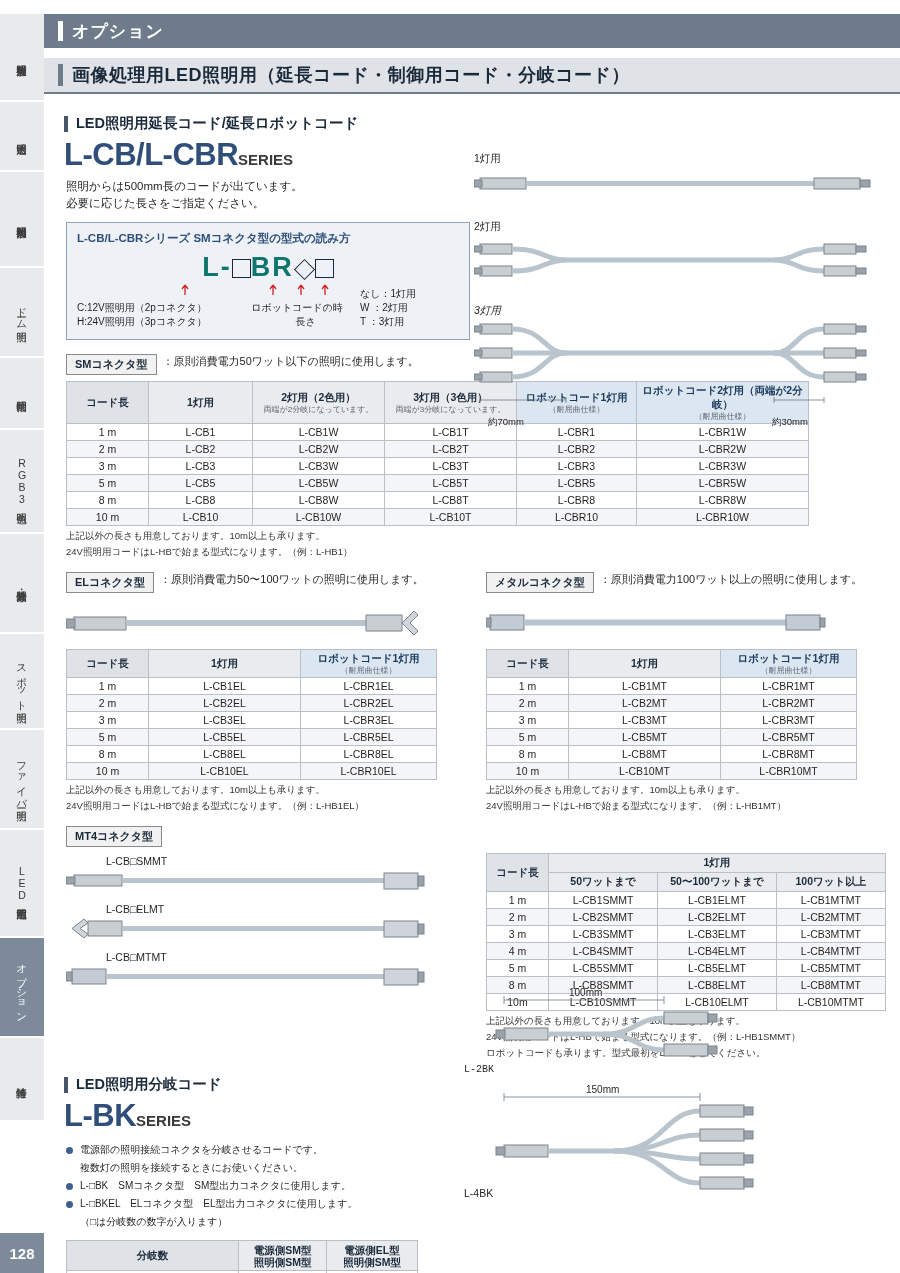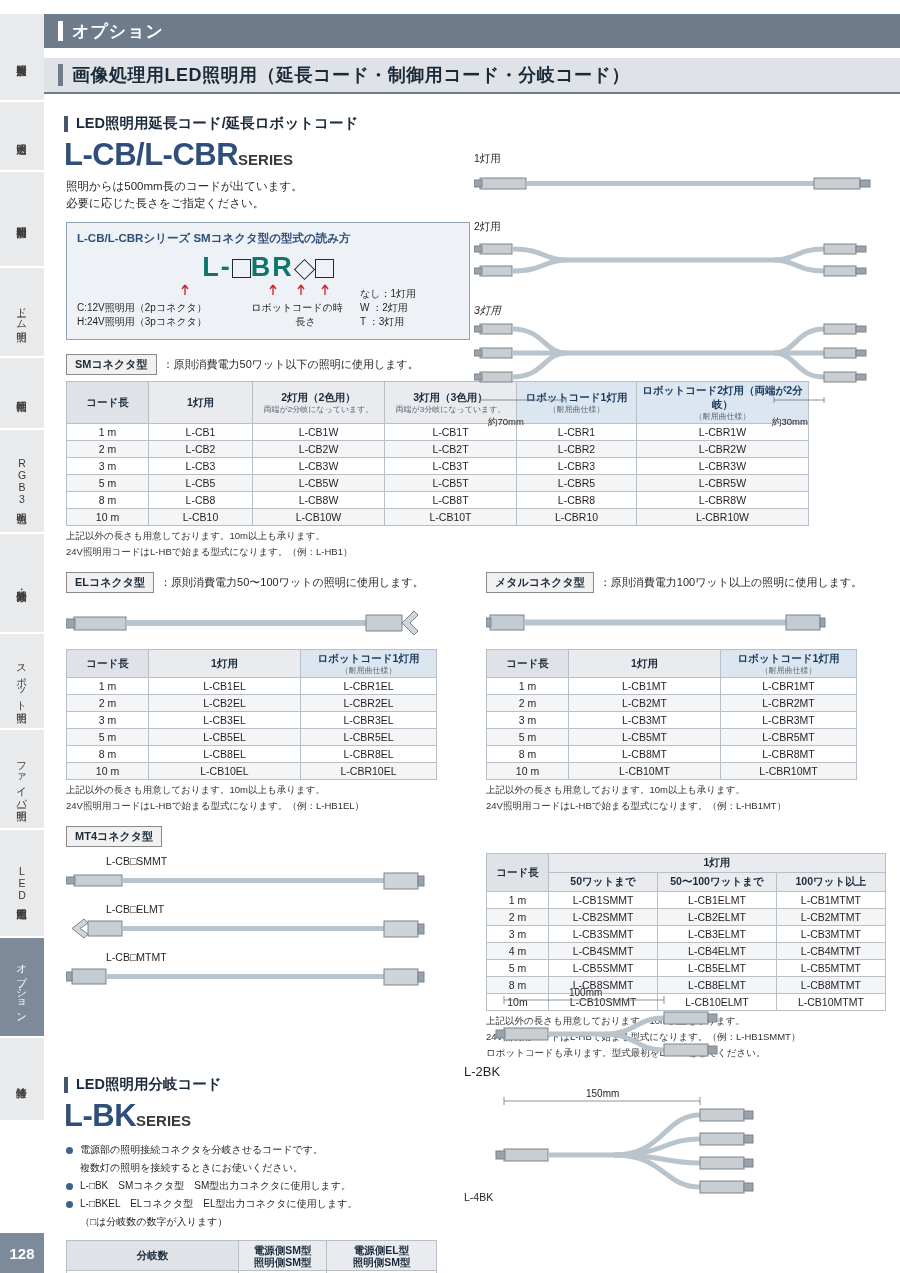--- a/index.html
+++ b/index.html
@@ -74,21 +74,21 @@
     letter-spacing:2px; margin:6px 0 2px 0;
   }
   .rule-code .box { display:inline-block; width:19px; height:19px; border:1.5px solid #1b2a3a; vertical-align:-2px; }
   .rule-code .dia { display:inline-block; width:15px; height:15px; border:1.5px solid #1b2a3a; transform:rotate(45deg); vertical-align:-1px; margin:0 3px; }
   .rule-legend { display:flex; font-size:10px; line-height:14px; margin-top:2px; }
   .rule-legend .col1 { width:176px; }
   .rule-legend .col2 { width:110px; }
   .rule-legend .col3 { width:100px; }
 
   
-  .tag-row { display:flex; align-items:center; margin:14px 0 6px 22px; }
+  .tag-row { display:flex; margin:14px 0 6px 22px; }
   .tag {
     border:1px solid #8a8a8a; background:#f1f1f1; padding:2px 8px;
     font-size:11px; font-weight:bold; color:#1b2a3a;
   }
   .tag-note { font-size:11px; margin-left:6px; }
 
   
   table.dt { border-collapse:collapse; font-size:10.5px; }
   table.dt th, table.dt td { border:1px solid #b9bfc6; text-align:center; padding:2px 3px; }
   table.dt th { background:#e9ebee; font-weight:bold; color:#1b2a3a; }
@@ -566,21 +566,21 @@
     <div class="nodot">（□は分岐数の数字が入ります）</div>
   </div>
 
   <div style="margin:10px 0 0 22px;">
     <table class="dt">
       <thead>
       <tr>
         <th class="dark" style="width:172px;height:30px">分岐数</th>
         <th style="width:88px;white-space:pre-line;line-height:12px">電源側SM型
 照明側SM型</th>
-        <th style="width:110px;white-space:pre-line;line-height:12px">電源側EL型
+        <th style="width:91px;white-space:pre-line;line-height:12px">電源側EL型
 照明側SM型</th>
       </tr>
       </thead>
       <tbody>
       <tr>
         <td>2分岐（電源側1-照明側2）</td>
         <td>L-2BK</td>
         <td>L-2BKEL</td>
       </tr>
 
@@ -599,21 +599,21 @@
       <rect x="40" y="22" width="44" height="12" fill="#c9ced3" stroke="#7b848c"></rect>
       <rect x="32" y="24" width="9" height="8" fill="#9aa3ab" stroke="#7b848c"></rect>
       <line x1="84" y1="28" x2="140" y2="28" stroke="#b9c4cd" stroke-width="5"></line>
       <path d="M140 28 C172 28 172 12 200 12" stroke="#b9c4cd" stroke-width="5" fill="none"></path>
       <path d="M140 28 C172 28 172 44 200 44" stroke="#b9c4cd" stroke-width="5" fill="none"></path>
       <rect x="200" y="6" width="44" height="12" fill="#c9ced3" stroke="#7b848c"></rect>
       <rect x="200" y="38" width="44" height="12" fill="#c9ced3" stroke="#7b848c"></rect>
       <rect x="244" y="8" width="9" height="8" fill="#9aa3ab" stroke="#7b848c"></rect>
       <rect x="244" y="40" width="9" height="8" fill="#9aa3ab" stroke="#7b848c"></rect>
     </svg>
-    <div style="font-size:13px; margin:-6px 0 0 0;">L-2BK</div>
+    <div style="font-size:10px; margin:-6px 0 0 0;font-family:Liberation Mono, monospace;">L-2BK</div>
 
     <svg width="400" height="22" style="margin-top:8px;">
       <line x1="40" y1="14" x2="236" y2="14" stroke="#6b7a88" stroke-width="0.8"></line>
       <line x1="40" y1="10" x2="40" y2="18" stroke="#6b7a88" stroke-width="0.8"></line>
       <line x1="236" y1="10" x2="236" y2="18" stroke="#6b7a88" stroke-width="0.8"></line>
       <text x="122" y="10" font-size="10" fill="#231f20" font-family="Liberation Sans, sans-serif">150mm</text>
     </svg>
     <svg width="400" height="96" style="margin-top:-4px;">
       <rect x="40" y="42" width="44" height="12" fill="#c9ced3" stroke="#7b848c"></rect>
       <rect x="32" y="44" width="9" height="8" fill="#9aa3ab" stroke="#7b848c"></rect>

